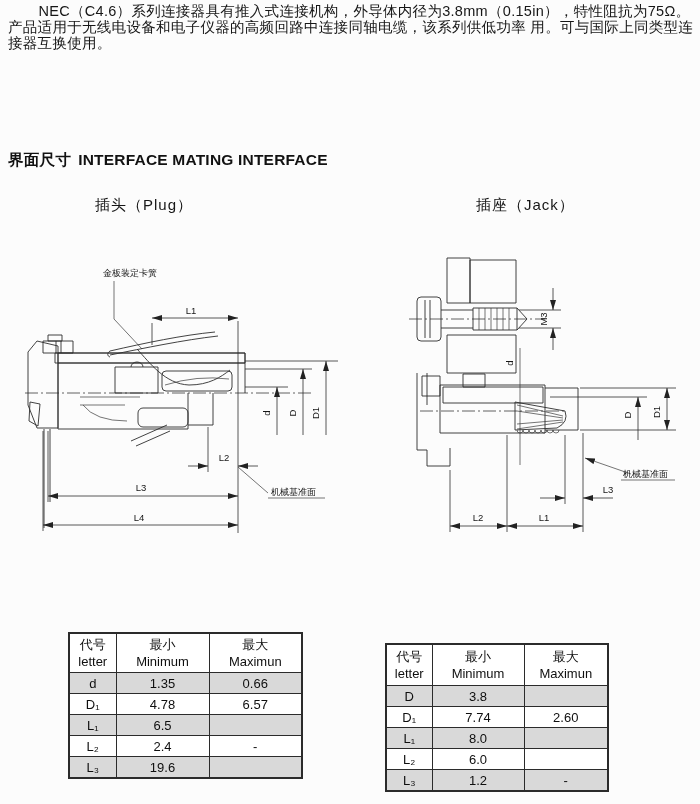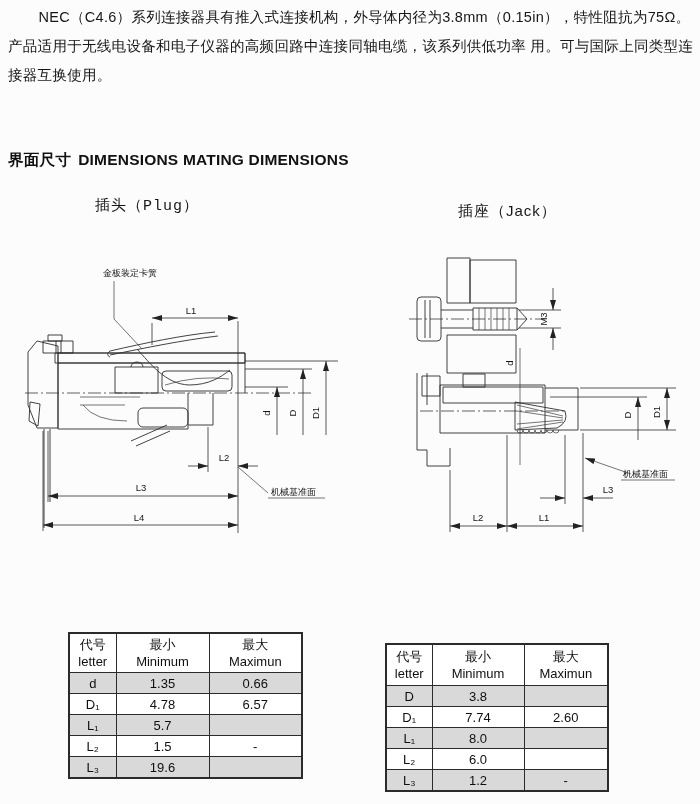--- a/index.html
+++ b/index.html
@@ -3,31 +3,31 @@
 <meta charset="utf-8">
 <style>
   html,body { margin:0; padding:0; background:#e8e8e8; }
   .page {
     position:relative; width:700px; height:804px; margin:0 auto;
     background:#fcfcfc; color:#1a1a1a; overflow:hidden;
     font-family:"Liberation Sans","DejaVu Sans",sans-serif;
   }
   .intro {
     position:absolute; left:8px; top:3px; width:686px; margin:0;
-    font-size:14.5px; line-height:29px; text-indent:2.1em; letter-spacing:0.3px;
+    font-size:14.5px; line-height:16px; text-indent:2.1em; letter-spacing:0.3px;
     color:#161616;
   }
   .section-title {
     position:absolute; left:8px; top:150px; margin:0;
     font-size:15.5px; font-weight:bold; letter-spacing:0.3px; color:#111;
   }
   .section-title .en { margin-left:7px; letter-spacing:0.2px; }
   .subhead { position:absolute; top:196px; font-size:15px; color:#161616; letter-spacing:1px; }
-  .plug-head { left:95px;font-family:Liberation Mono, monospace; }
-  .jack-head { left:458px;margin-top:6px; }
+  .plug-head { left:95px; }
+  .jack-head { left:476px; }
   svg.draw { position:absolute; overflow:visible; }
   svg.plug-svg { left:15px; top:245px; width:340px; height:300px; }
   svg.jack-svg { left:395px; top:230px; width:300px; height:310px; }
   svg.draw path, svg.draw line, svg.draw rect, svg.draw polyline, svg.draw polygon, svg.draw circle {
     vector-effect:non-scaling-stroke;
   }
   svg .ln { stroke:#2e2e2e; stroke-width:0.9; fill:none; }
   svg .thin { stroke:#3a3a3a; stroke-width:0.7; fill:none; }
   svg .cl { stroke:#3a3a3a; stroke-width:0.8; fill:none; stroke-dasharray:13 3 2 3; }
   svg .dim { stroke:#2e2e2e; stroke-width:0.8; fill:none; }
@@ -46,21 +46,21 @@
   table.jack-table th { height:40px; }
   tr.shade td { background:#d9d9d9; }
 </style>
 </head>
 <body>
 
 <div class="page">
 
   <p class="intro">NEC（C4.6）系列连接器具有推入式连接机构，外导体内径为3.8mm（0.15in），特性阻抗为75Ω。产品适用于无线电设备和电子仪器的高频回路中连接同轴电缆，该系列供低功率 用。可与国际上同类型连接器互换使用。</p>
 
-  <h2 class="section-title"><span class="zh">界面尺寸</span><span class="en">DIMENSIONS MATING DIMENSIONS</span></h2>
+  <h2 class="section-title"><span class="zh">界面尺寸</span><span class="en">INTERFACE MATING INTERFACE</span></h2>
 
   <div class="subhead plug-head">插头（Plug）</div>
   <div class="subhead jack-head">插座（Jack）</div>
 
   <svg class="draw plug-svg" viewBox="0 0 340 300" xmlns="http://www.w3.org/2000/svg">
     <defs>
       <marker id="pArr" viewBox="0 0 10 6" refX="10" refY="3" markerWidth="10" markerHeight="6" orient="auto-start-reverse" markerUnits="userSpaceOnUse">
         <path d="M0,0 L10,3 L0,6 Z" fill="#222"></path>
       </marker>
       <pattern id="pH" width="5" height="5" patternUnits="userSpaceOnUse">
@@ -245,26 +245,26 @@
         <td>1.35</td>
         <td>0.66</td>
       </tr>
       <tr>
         <td>D₁</td>
         <td>4.78</td>
         <td>6.57</td>
       </tr>
       <tr class="shade">
         <td>L₁</td>
-        <td>5.7</td>
+        <td>6.5</td>
         <td></td>
       </tr>
       <tr>
         <td>L₂</td>
-        <td>1.5</td>
+        <td>2.4</td>
         <td>-</td>
       </tr>
       <tr class="shade">
         <td>L₃</td>
         <td>19.6</td>
         <td></td>
       </tr>
     </tbody>
   </table>
 

